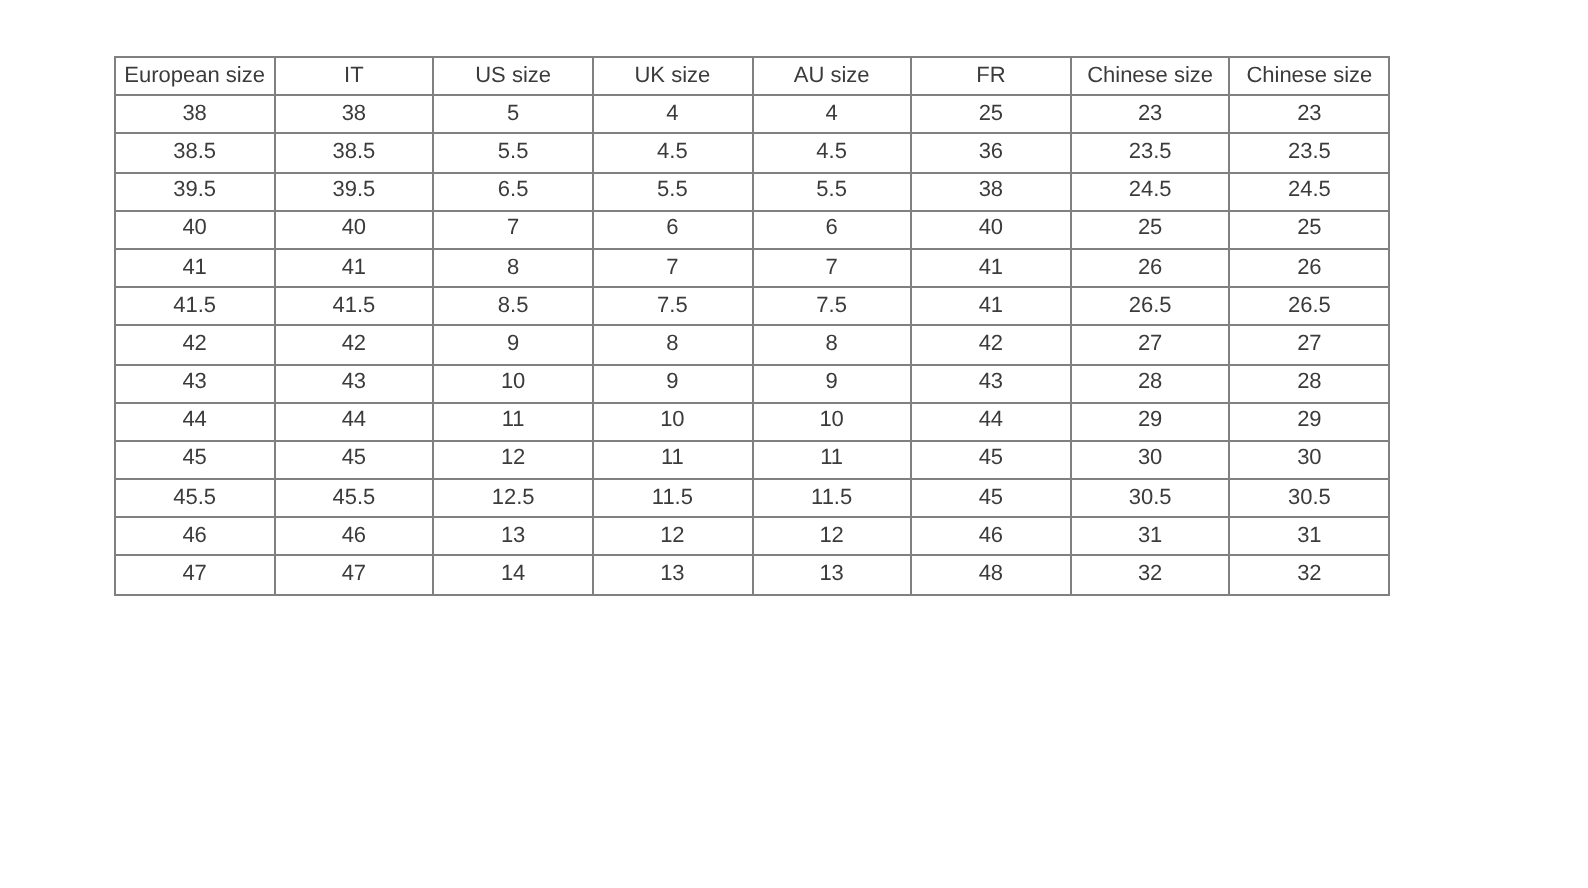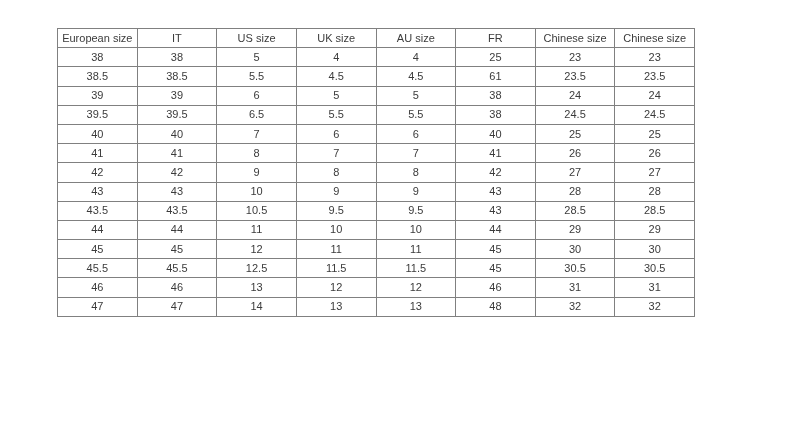--- a/index.html
+++ b/index.html
@@ -65,33 +65,23 @@
           <td>25</td>
           <td>23</td>
           <td>23</td>
         </tr>
         <tr>
           <td>38.5</td>
           <td>38.5</td>
           <td>5.5</td>
           <td>4.5</td>
           <td>4.5</td>
-          <td>61</td>
+          <td>36</td>
           <td>23.5</td>
           <td>23.5</td>
-        </tr>
-        <tr>
-          <td>39</td>
-          <td>39</td>
-          <td>6</td>
-          <td>5</td>
-          <td>5</td>
-          <td>38</td>
-          <td>24</td>
-          <td>24</td>
         </tr>
         <tr>
           <td>39.5</td>
           <td>39.5</td>
           <td>6.5</td>
           <td>5.5</td>
           <td>5.5</td>
           <td>38</td>
           <td>24.5</td>
           <td>24.5</td>
@@ -110,48 +100,48 @@
           <td>41</td>
           <td>41</td>
           <td>8</td>
           <td>7</td>
           <td>7</td>
           <td>41</td>
           <td>26</td>
           <td>26</td>
         </tr>
         <tr>
+          <td>41.5</td>
+          <td>41.5</td>
+          <td>8.5</td>
+          <td>7.5</td>
+          <td>7.5</td>
+          <td>41</td>
+          <td>26.5</td>
+          <td>26.5</td>
+        </tr>
+        <tr>
           <td>42</td>
           <td>42</td>
           <td>9</td>
           <td>8</td>
           <td>8</td>
           <td>42</td>
           <td>27</td>
           <td>27</td>
         </tr>
         <tr>
           <td>43</td>
           <td>43</td>
           <td>10</td>
           <td>9</td>
           <td>9</td>
           <td>43</td>
           <td>28</td>
           <td>28</td>
-        </tr>
-        <tr>
-          <td>43.5</td>
-          <td>43.5</td>
-          <td>10.5</td>
-          <td>9.5</td>
-          <td>9.5</td>
-          <td>43</td>
-          <td>28.5</td>
-          <td>28.5</td>
         </tr>
         <tr>
           <td>44</td>
           <td>44</td>
           <td>11</td>
           <td>10</td>
           <td>10</td>
           <td>44</td>
           <td>29</td>
           <td>29</td>

